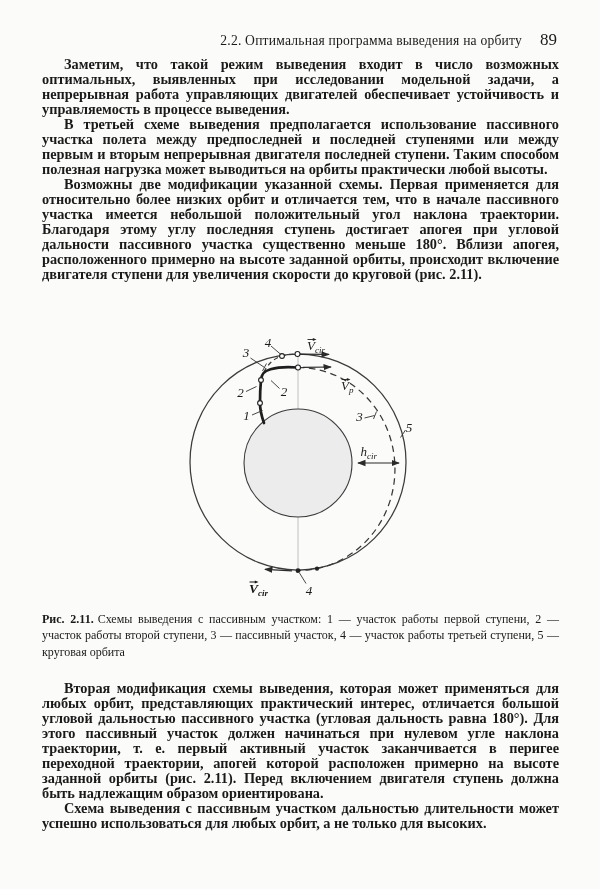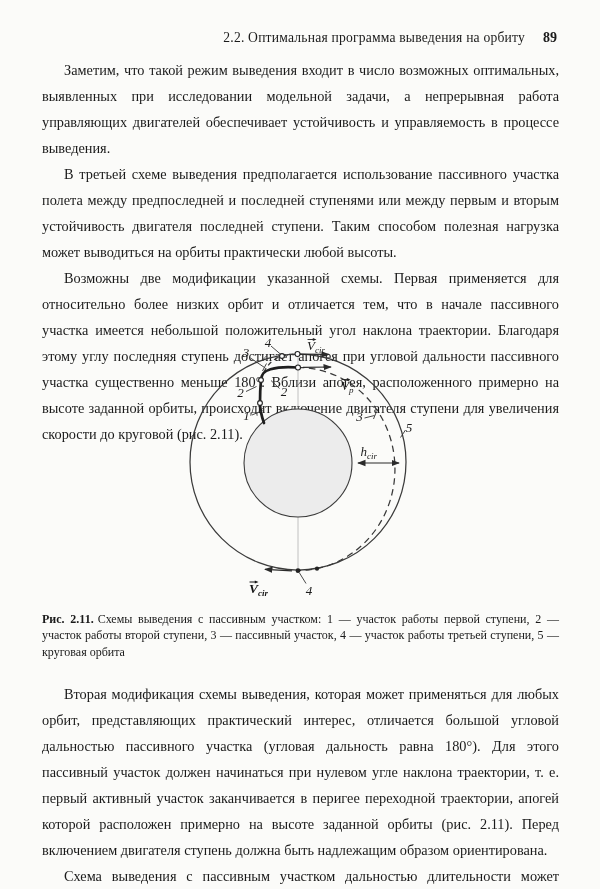--- a/index.html
+++ b/index.html
@@ -10,25 +10,25 @@
     font-family:"Liberation Serif","DejaVu Serif",serif;
     color:#1a1a1a;
     overflow:hidden;
   }
   .running-head{
     position:absolute;top:30px;left:42px;right:43px;
     display:flex;justify-content:flex-end;align-items:baseline;
     font-size:13.6px;
   }
   .running-head .rh-title{margin-right:18px;letter-spacing:.2px;}
-  .running-head .rh-page{font-weight:bold;font-size:14px;}
+  .running-head .rh-page{font-weight:normal;font-size:17px;}
   .text-col{
     position:absolute;left:42px;width:517px;
-    font-size:14.3px;line-height:26px;
-    text-align:justify;hyphens:auto;
+    font-size:14.3px;line-height:15px;
+    text-align:justify;hyphens:auto;font-weight:bold;
   }
   .text-col p{margin:0;text-indent:22px;}
   .block-1{top:57px;}
   .block-2{top:681px;}
   .figure-wrap{position:absolute;top:330px;left:0;width:600px;height:278px;}
   .caption{
     position:absolute;top:611px;left:42px;width:517px;
     font-size:12px;line-height:16.3px;text-align:justify;
   }
   .caption p{margin:0;}
@@ -44,21 +44,21 @@
 
 <div class="page">
 
   <div class="running-head">
     <span class="rh-title">2.2. Оптимальная программа выведения на орбиту</span>
     <span class="rh-page">89</span>
   </div>
 
   <div class="text-col block-1">
     <p>Заметим, что такой режим выведения входит в число возможных оптимальных, выявленных при исследовании модельной задачи, а непрерывная работа управляющих двигателей обеспечивает устойчивость и управляемость в процессе выведения.</p>
-    <p>В третьей схеме выведения предполагается использование пассивного участка полета между предпоследней и последней ступенями или между первым и вторым устойчивость двигателя последней ступени. Таким способом полезная нагрузка может выводиться на орбиты практически любой высоты.</p>
+    <p>В третьей схеме выведения предполагается использование пассивного участка полета между предпоследней и последней ступенями или между первым и вторым непрерывная двигателя последней ступени. Таким способом полезная нагрузка может выводиться на орбиты практически любой высоты.</p>
     <p>Возможны две модификации указанной схемы. Первая применяется для относительно более низких орбит и отличается тем, что в начале пассивного участка имеется небольшой положительный угол наклона траектории. Благодаря этому углу последняя ступень достигает апогея при угловой дальности пассивного участка существенно меньше 180°. Вблизи апогея, расположенного примерно на высоте заданной орбиты, происходит включение двигателя ступени для увеличения скорости до круговой (рис. 2.11).</p>
   </div>
 
   <div class="figure-wrap">
     <svg width="600" height="278" viewBox="0 330 600 278">
       <defs>
         <marker id="ah" viewBox="0 0 9 8" refX="7.5" refY="4" markerWidth="9" markerHeight="8" markerUnits="userSpaceOnUse" orient="auto-start-reverse">
           <path d="M0,0.8 L8.4,4 L0,7.2 z" fill="#2a2a2a"></path>
         </marker>
       </defs>

